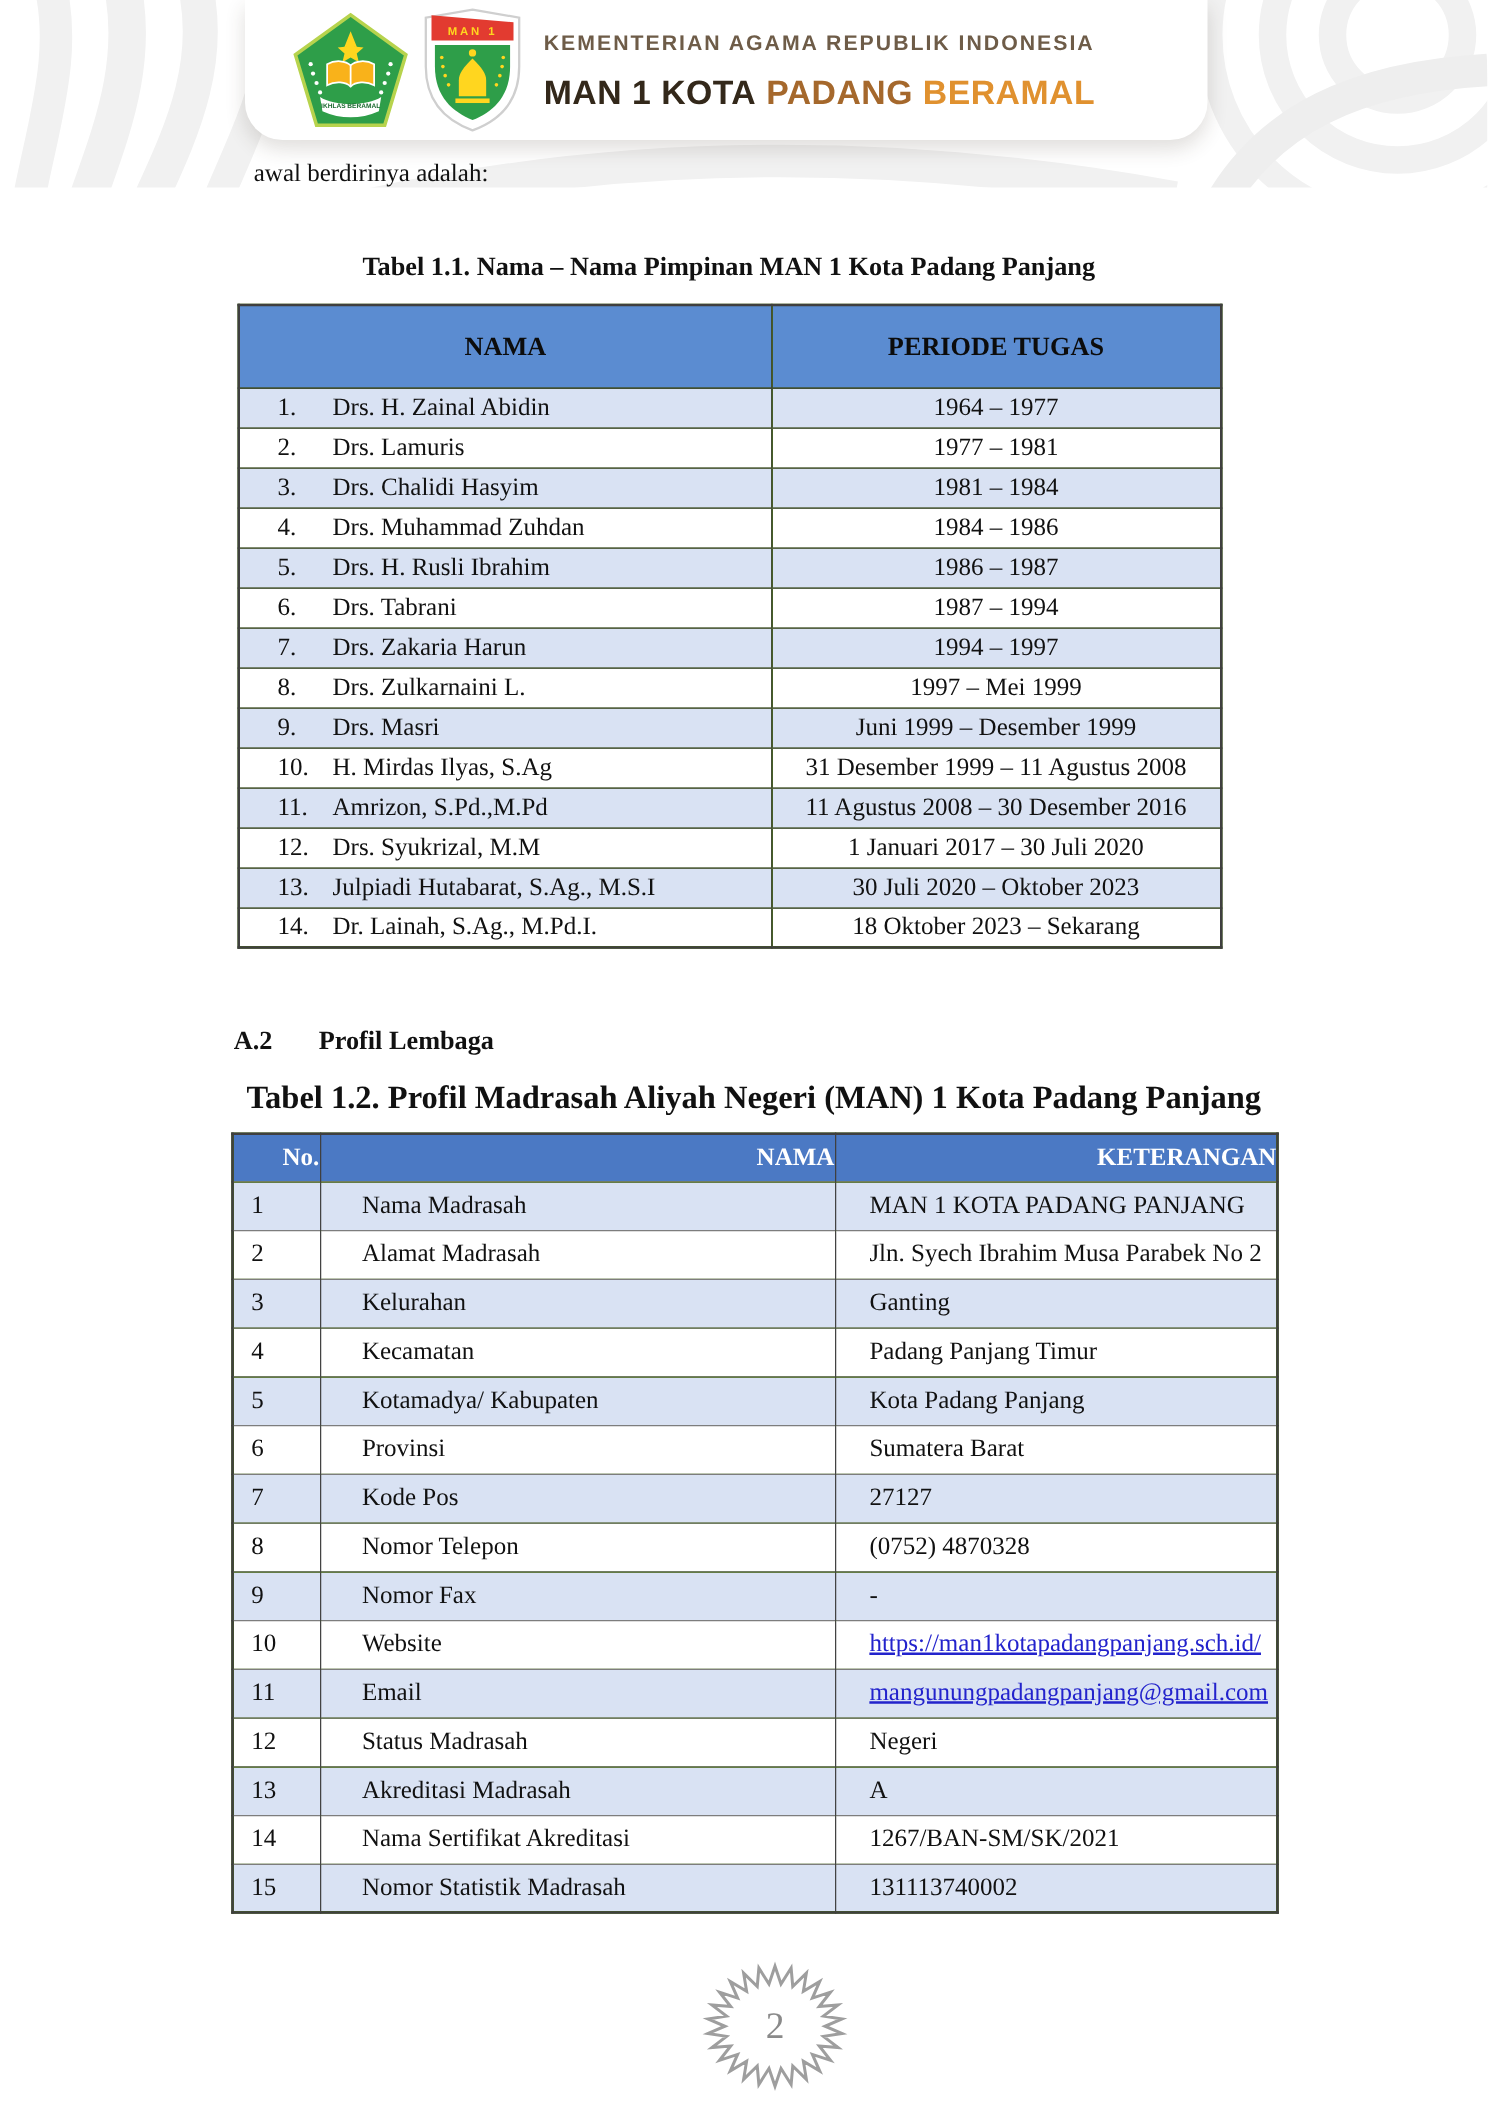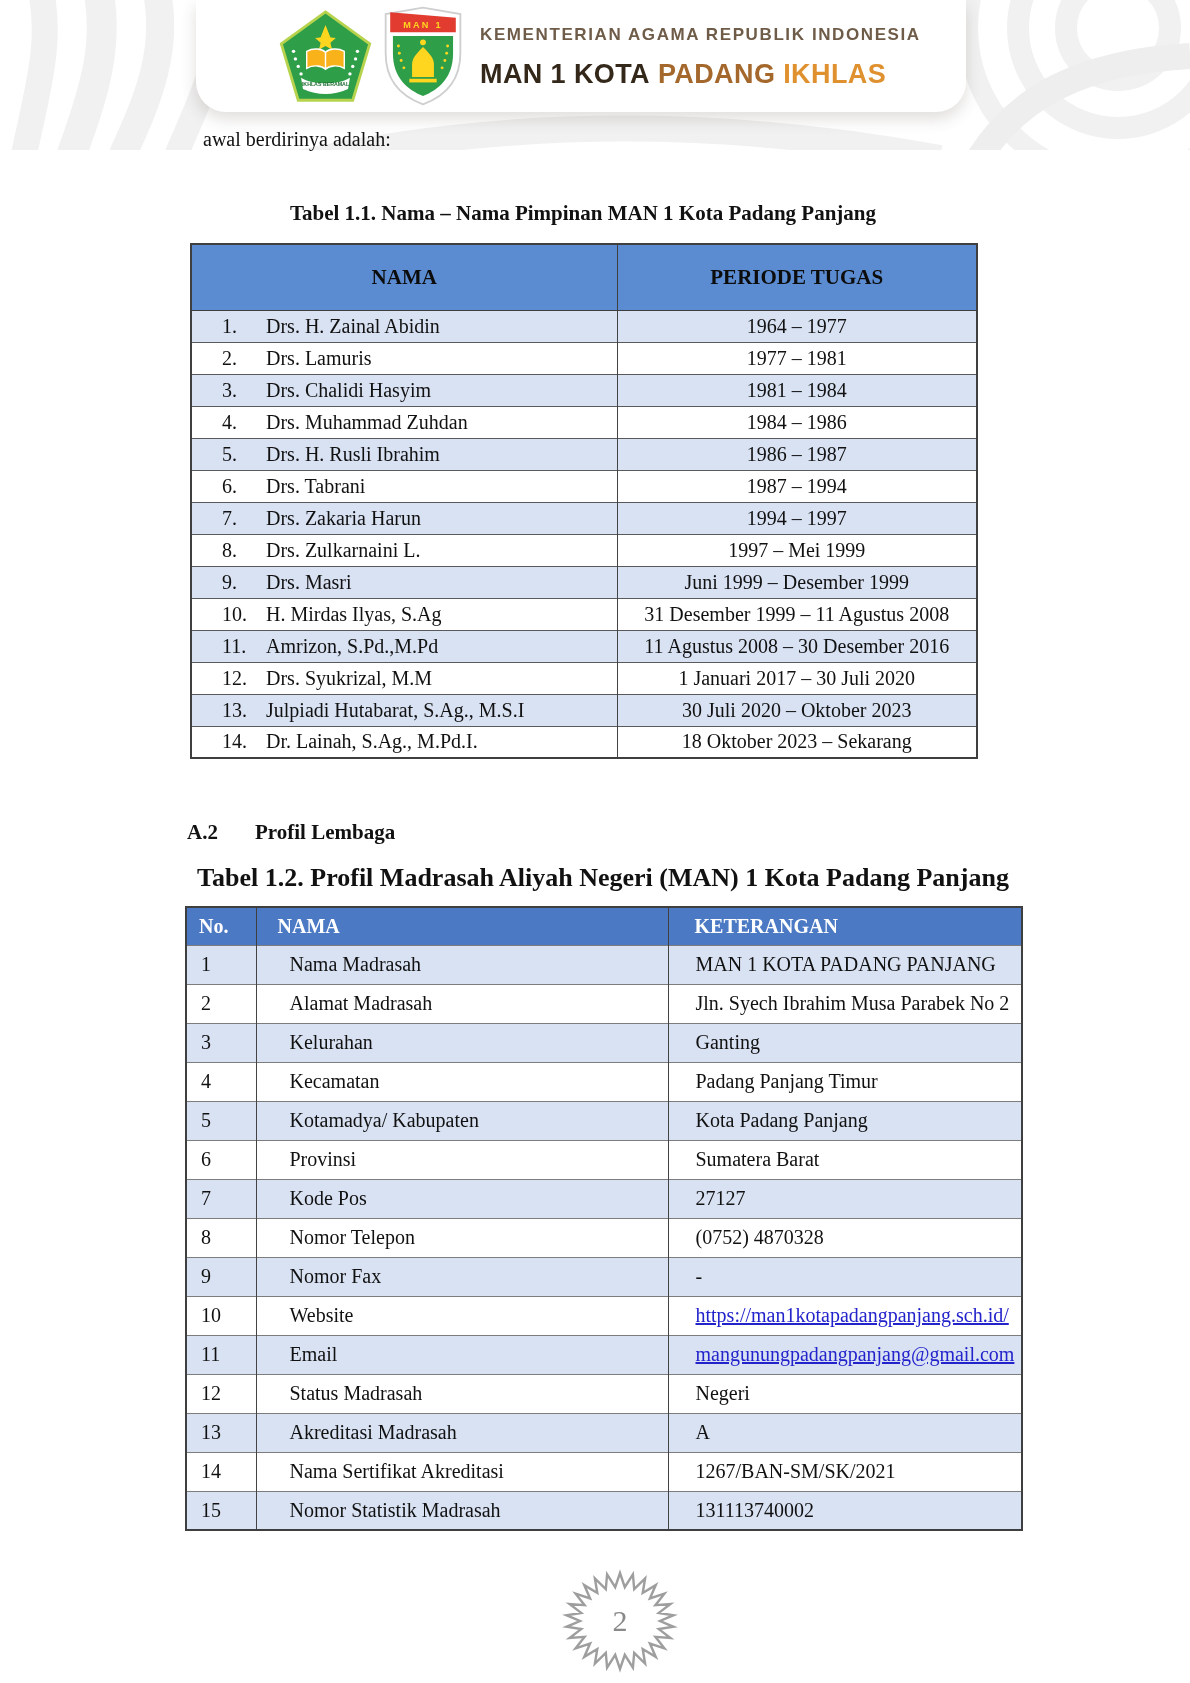--- a/index.html
+++ b/index.html
@@ -8,21 +8,21 @@
     position:relative; width:1190px; height:1683px; overflow:hidden;
     background:#ffffff; font-family:"Liberation Serif","DejaVu Serif",serif; color:#111;
   }
   
   .top-pattern { position:absolute; left:0; top:0; z-index:1; }
   
   .header-card {
     position:absolute; left:196px; top:0; width:770px; height:112px; z-index:3;
     background:#ffffff; border-radius:0 0 30px 30px;
     box-shadow:0 7px 16px rgba(60,50,40,.16);
-    display:flex; align-items:center; padding-left:81px;
+    display:flex; align-items:center; padding-left:36px;
   }
   .logo { flex:0 0 auto; }
   .logo.kemenag { width:97px; height:94px; margin-top:2px; }
   .logo.man1 { width:82px; height:102px; margin-left:8px; margin-top:0; }
   .header-text { margin-left:16px; display:flex; flex-direction:column; gap:14px; padding-top:2px; font-family:"Liberation Sans",sans-serif; }
   .ministry-line { font-size:17px; font-weight:600; letter-spacing:1.6px; color:#6e5c48; white-space:nowrap; }
   .school-line { font-size:27px; font-weight:800; letter-spacing:.4px; white-space:nowrap; }
   .school-line .p1 { color:#33281a; }
   .school-line .p2 { color:#a5682c; }
   .school-line .p3 { color:#e0912f; }
@@ -38,21 +38,21 @@
   .tbl1 { left:190px; top:243px; width:786px; border:2px solid #3f3f3f; }
   .tbl2 { left:185px; top:906px; width:836px; border:2px solid #3f3f3f; }
   td, th { vertical-align:middle; overflow:hidden; white-space:nowrap; }
   
   .tbl1 th { height:66px; background:#5b8cd1; color:#0c0c0c; font-size:21px; font-weight:bold; text-align:center; border:1px solid #3f3f3f; }
   .tbl1 td { height:32px; font-size:20px; border-left:1px solid #434343; border-top:1.5px solid #5a5a5a; }
   .tbl1 td.c1 { padding-left:30px; }
   .tbl1 td.c1 .num { display:inline-block; width:44px; }
   .tbl1 td.c2 { text-align:center; }
   
-  .tbl2 th { height:38px; background:#4b79c4; color:#ffffff; font-size:20px; font-weight:bold; text-align:left; border-left:1px solid #3f3f3f; border-top:1px solid #3f3f3f; }
+  .tbl2 th { height:38px; background:#4b79c4; color:#ffffff; font-size:20px; font-weight:bold; text-align:right; border-left:1px solid #3f3f3f; border-top:1px solid #3f3f3f; }
   .tbl2 th.h-no { padding-left:12px; }
   .tbl2 th.h-nama { padding-left:21px; }
   .tbl2 th.h-ket { padding-left:26px; }
   .tbl2 td { height:39px; font-size:20px; border-left:1px solid #434343; border-top:1.6px solid #7d7d7d; }
   .tbl2 td.no { padding-left:14px; }
   .tbl2 td.nama { padding-left:33px; }
   .tbl2 td.ket { padding-left:27px; }
   tr.shade td { background:#d9e2f3; }
   tr.plain td { background:#ffffff; }
   a.cell-link, .cell-link { color:#2323cc; text-decoration:underline; cursor:pointer; }
@@ -116,21 +116,21 @@
           <circle cx="21" cy="60" r="1.6"></circle>
           <circle cx="24" cy="68" r="1.6"></circle>
         <circle cx="72" cy="44" r="1.6"></circle>
           <circle cx="71" cy="52" r="1.6"></circle>
           <circle cx="69" cy="60" r="1.6"></circle>
           <circle cx="66" cy="68" r="1.6"></circle>
       </g>
     </svg>
     <div class="header-text">
       <div class="ministry-line">KEMENTERIAN AGAMA REPUBLIK INDONESIA</div>
-      <div class="school-line"><span class="p1">MAN 1 KOTA</span><span class="p2">&nbsp;<span>PADANG</span></span><span class="p3">&nbsp;<span>IKHLAS</span></span></div>
+      <div class="school-line"><span class="p1">MAN 1 KOTA</span><span class="p2">&nbsp;<span>PADANG</span></span><span class="p3">&nbsp;<span>BERAMAL</span></span></div>
     </div>
   </div>
 
   <div class="intro">awal berdirinya adalah:</div>
 
   <div class="t1-title">Tabel 1.1. Nama – Nama Pimpinan MAN 1 Kota Padang Panjang</div>
   <table class="tbl1">
     <colgroup>
         <col style="width:426px">
         <col style="width:360px">

